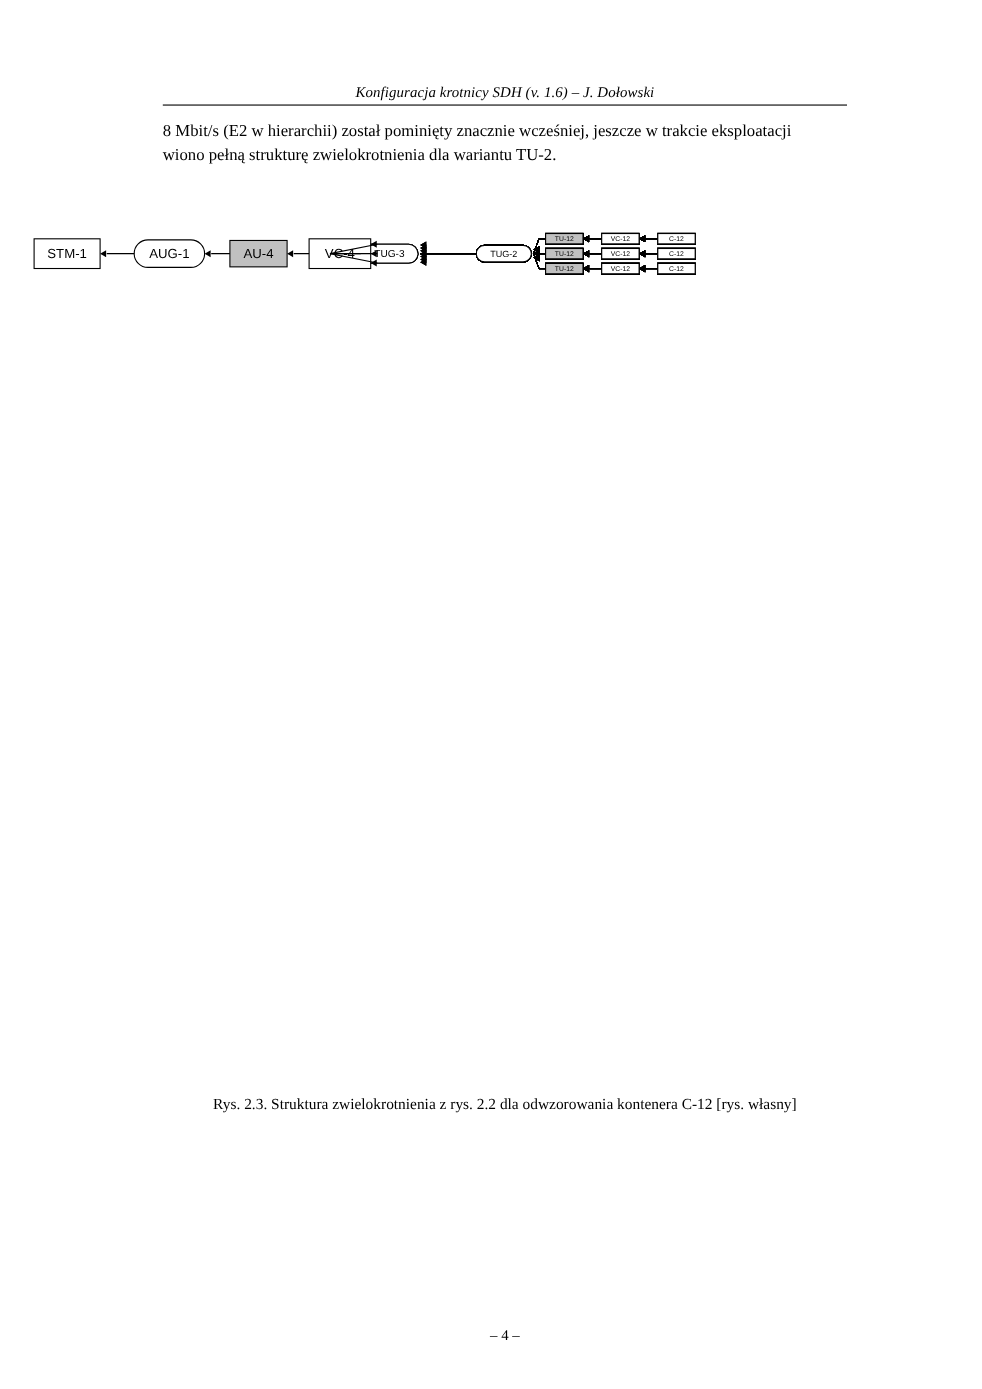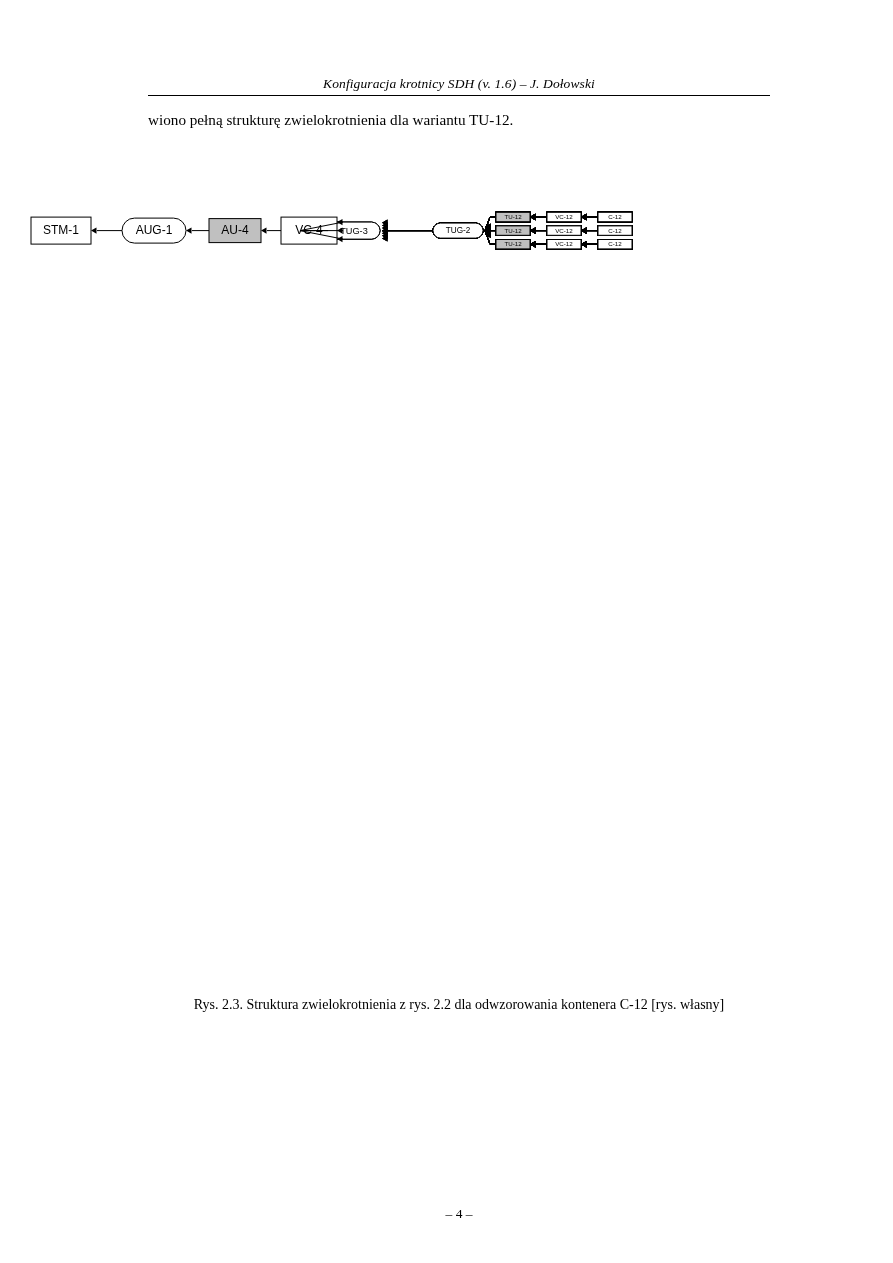--- a/index.html
+++ b/index.html
@@ -96,21 +96,22 @@
 </style>
 </head>
 <body>
 
 <div class="page">
 
   <div class="header">Konfiguracja krotnicy SDH (v. 1.6) – J. Dołowski</div>
   <div class="header-rule"></div>
 
   <div class="body-text">
-    <p class="lastline">wiono pełną strukturę zwielokrotnienia dla wariantu TU-12.</p>
+    <p>8 Mbit/s (E2 w hierarchii) został pominięty znacznie wcześniej, jeszcze w trakcie eksploatacji</p>
+    <p class="lastline">wiono pełną strukturę zwielokrotnienia dla wariantu TU-2.</p>
   </div>
 
   <div class="figure">
     <svg id="diagram" width="893" height="790" viewBox="0 0 893 790">
         <g>
           <rect x="484" y="12.3" width="34" height="9.4" fill="#c0c0c0" stroke="#000000" stroke-width="1"></rect>
           <text x="501" y="17.5" font-size="6.2">TU-12</text>
         </g>
         <g>
           <rect x="535" y="12.3" width="34" height="9.4" fill="#ffffff" stroke="#000000" stroke-width="1"></rect>

